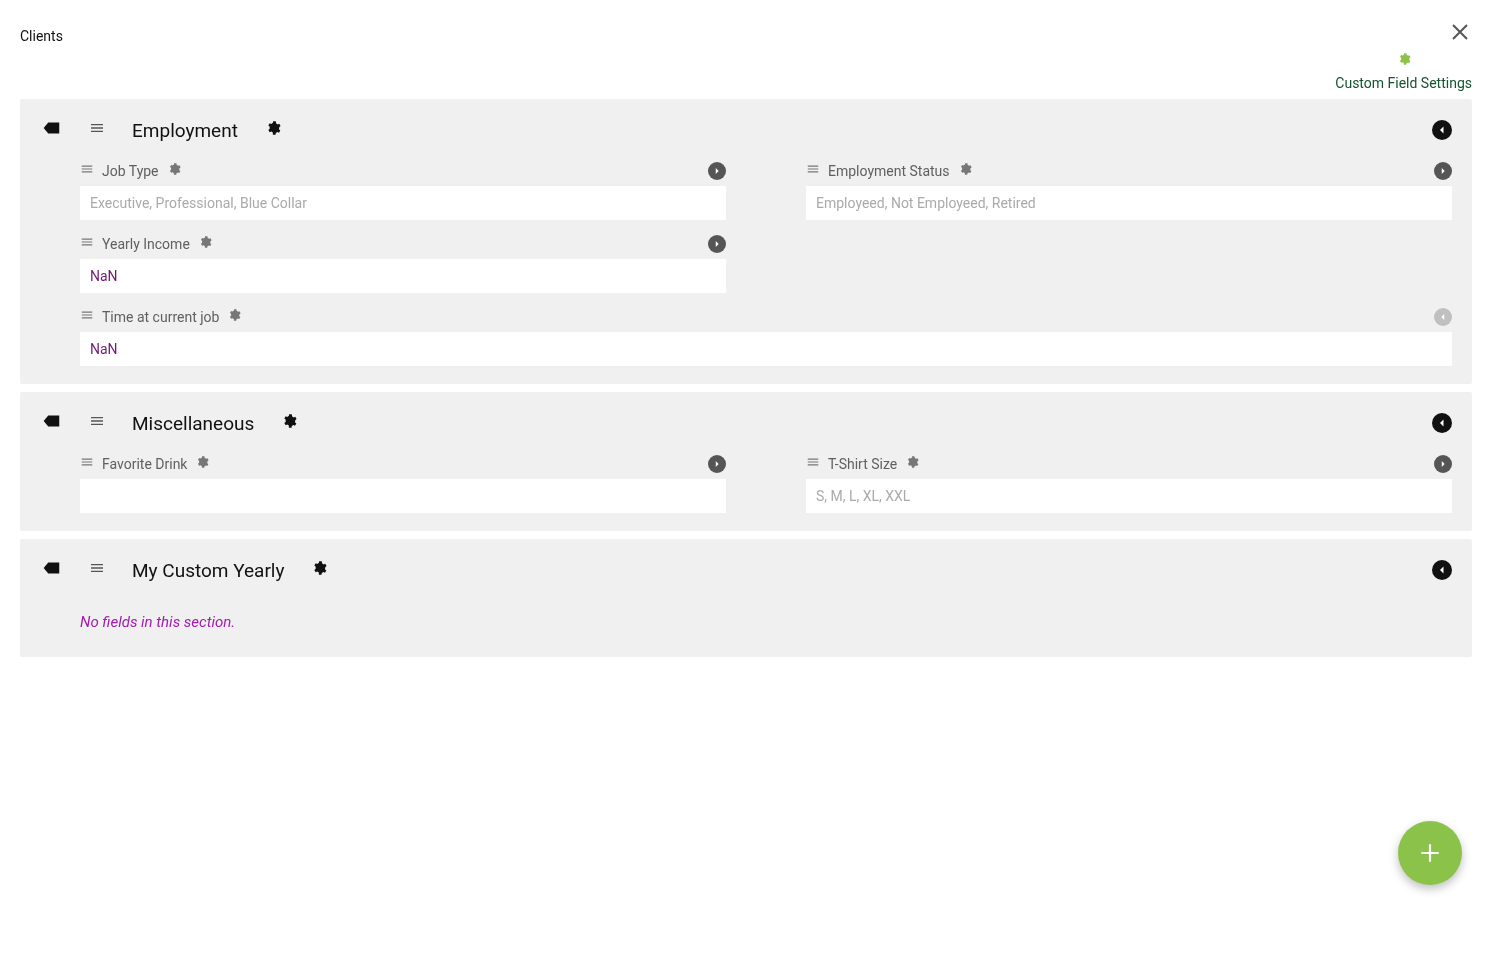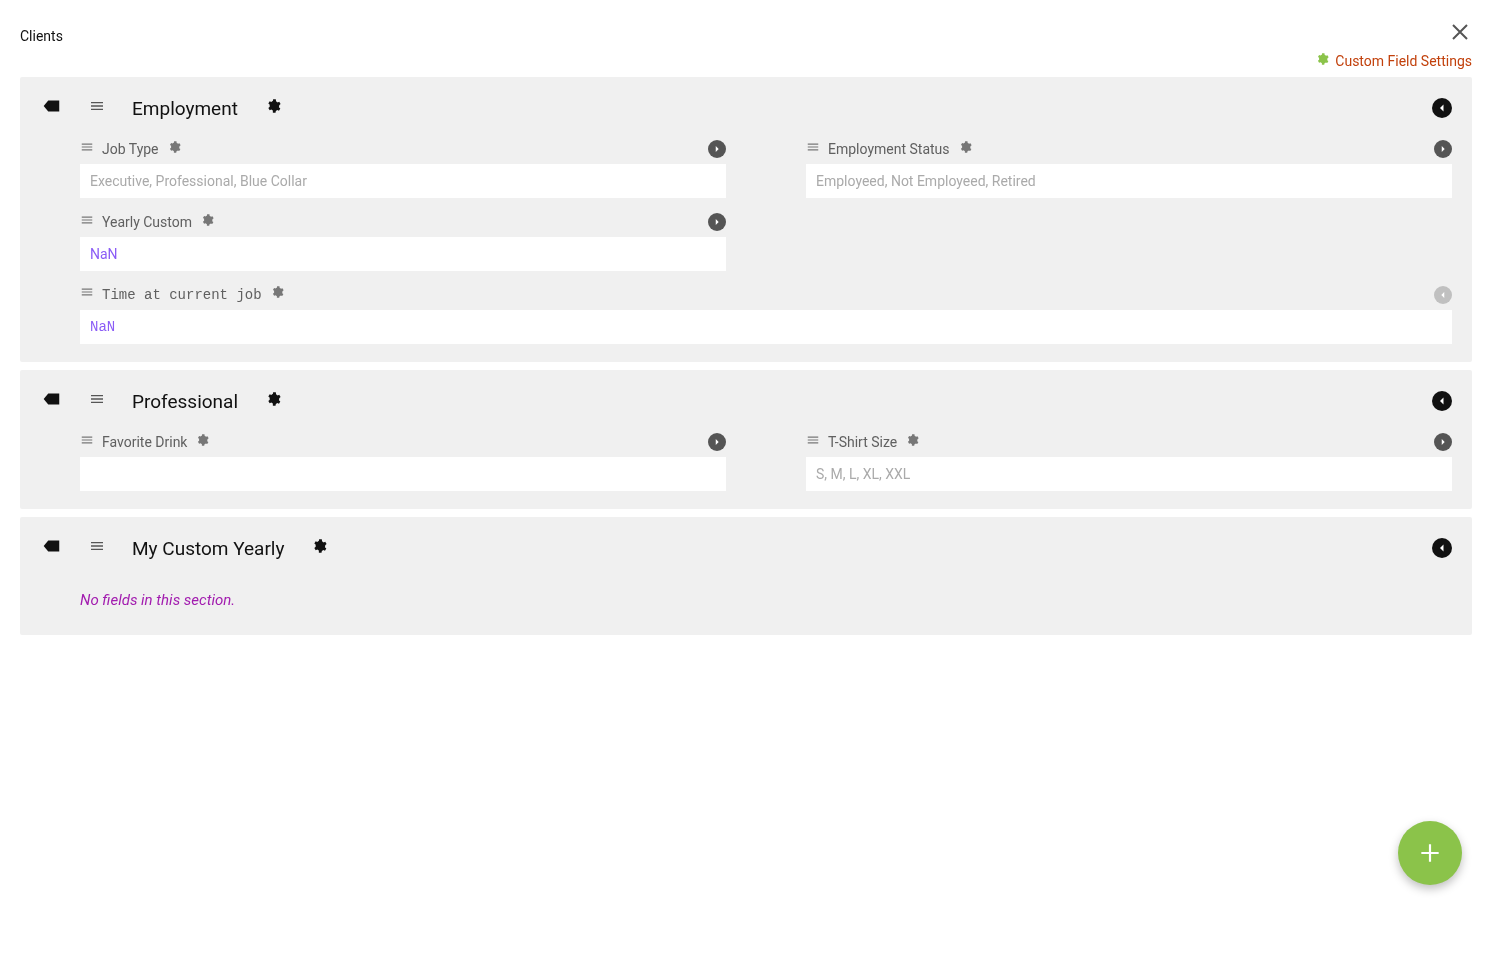--- a/index.html
+++ b/index.html
@@ -29,26 +29,27 @@
       flex-direction: column;
       align-items: flex-end;
       gap: 4px;
     }
     .close-icon {
       cursor: pointer;
       color: #555;
     }
     .close-icon svg { width: 24px; height: 24px; stroke: currentColor; stroke-width: 2; }
     .settings-link {
-      color: #c2410c;
+      color: #14532d;
       font-size: 14px;
       display: flex;
       align-items: center;
       gap: 6px;
       cursor: pointer;
+      flex-direction: column;
     }
     .settings-link .gear { color: #8bc34a; }
 
     .group-card {
       background: #f0f0f0;
       border-radius: 2px;
       padding: 18px 20px 18px 20px;
       margin-bottom: 8px;
     }
     .group-header {
@@ -102,21 +103,21 @@
 
     .fields-grid {
       display: grid;
       grid-template-columns: 1fr 1fr;
       column-gap: 80px;
       row-gap: 14px;
       padding-left: 40px;
       padding-right: 0;
     }
     .field { }
-    .field.full { grid-column: 1 / -1; font-family: Liberation Mono, monospace; }
+    .field.full { grid-column: 1 / -1; }
     .field-header {
       display: flex;
       align-items: flex-end;
       justify-content: space-between;
       margin-bottom: 6px;
     }
     .field-header-left {
       display: flex;
       align-items: center;
       gap: 8px;
@@ -125,21 +126,21 @@
       font-size: 14px;
       color: #606060;
     }
     .field-input {
       width: 100%;
       height: 34px;
       padding: 6px 10px;
       border: none;
       background: #fff;
       font-size: 14px;
-      color: #8b5cf6;
+      color: #701a75;
       font-family: inherit;
     }
     .field-input::placeholder {
       color: #aaa;
     }
 
     .no-fields {
       padding: 12px 0 8px 40px;
       font-size: 15px;
       font-style: italic;
@@ -236,21 +237,21 @@
               <svg viewBox="0 0 24 24">
                 <path d="M9 5 L16 12 L9 19 Z"></path>
               </svg>
             </span>
           </div><input type="text" class="field-input" placeholder="Employeed, Not Employeed, Retired" style=""></div>
         <div class="field"><div class="field-header">
             <div class="field-header-left">
               <span class="drag-icon-sm"><svg viewBox="0 0 24 24">
                   <path d="M3 6h18v2H3zM3 11h18v2H3zM3 16h18v2H3z"></path>
                 </svg></span>
-              <span class="field-label">Yearly Custom</span>
+              <span class="field-label">Yearly Income</span>
               <span class="gear-icon-sm gear-icon"><svg viewBox="0 0 24 24">
                   <path d="M12 8a4 4 0 1 0 0 8 4 4 0 0 0 0-8zm9.4 4a7.4 7.4 0 0 0-.12-1.3l2.1-1.64-2-3.46-2.48.99a7.5 7.5 0 0 0-2.25-1.3L16.2 2h-4l-.45 2.64a7.5 7.5 0 0 0-2.25 1.3l-2.48-.99-2 3.46 2.1 1.64A7.4 7.4 0 0 0 7 12c0 .44.04.87.12 1.3l-2.1 1.64 2 3.46 2.48-.99c.67.55 1.43 1 2.25 1.3L11.8 22h4l.45-2.64a7.5 7.5 0 0 0 2.25-1.3l2.48.99 2-3.46-2.1-1.64c.08-.43.12-.86.12-1.3z"></path>
                 </svg></span>
             </div>
             <span class="expand-circle-grey">
               <svg viewBox="0 0 24 24">
                 <path d="M9 5 L16 12 L9 19 Z"></path>
               </svg>
             </span>
           </div><input type="text" class="field-input" value="NaN" style=""></div>
@@ -275,21 +276,21 @@
     </div>
     <div class="group-card">
       <div class="group-header">
         <div class="group-header-left">
           <span class="tag-icon"><svg viewBox="0 0 24 24">
               <path d="M3 6 H15 L20 12 L15 18 H3 Z" transform="scale(-1,1) translate(-24,0)"></path>
             </svg></span>
           <span class="drag-icon"><svg viewBox="0 0 24 24">
               <path d="M3 6h18v2H3zM3 11h18v2H3zM3 16h18v2H3z"></path>
             </svg></span>
-          <span class="group-title">Professional</span>
+          <span class="group-title">Miscellaneous</span>
           <span class="gear-icon"><svg viewBox="0 0 24 24">
               <path d="M12 8a4 4 0 1 0 0 8 4 4 0 0 0 0-8zm9.4 4a7.4 7.4 0 0 0-.12-1.3l2.1-1.64-2-3.46-2.48.99a7.5 7.5 0 0 0-2.25-1.3L16.2 2h-4l-.45 2.64a7.5 7.5 0 0 0-2.25 1.3l-2.48-.99-2 3.46 2.1 1.64A7.4 7.4 0 0 0 7 12c0 .44.04.87.12 1.3l-2.1 1.64 2 3.46 2.48-.99c.67.55 1.43 1 2.25 1.3L11.8 22h4l.45-2.64a7.5 7.5 0 0 0 2.25-1.3l2.48.99 2-3.46-2.1-1.64c.08-.43.12-.86.12-1.3z"></path>
             </svg></span>
         </div>
         <span class="collapse-circle">
           <svg viewBox="0 0 24 24">
             <path d="M15 5 L8 12 L15 19 Z"></path>
           </svg>
         </span>
       </div>

